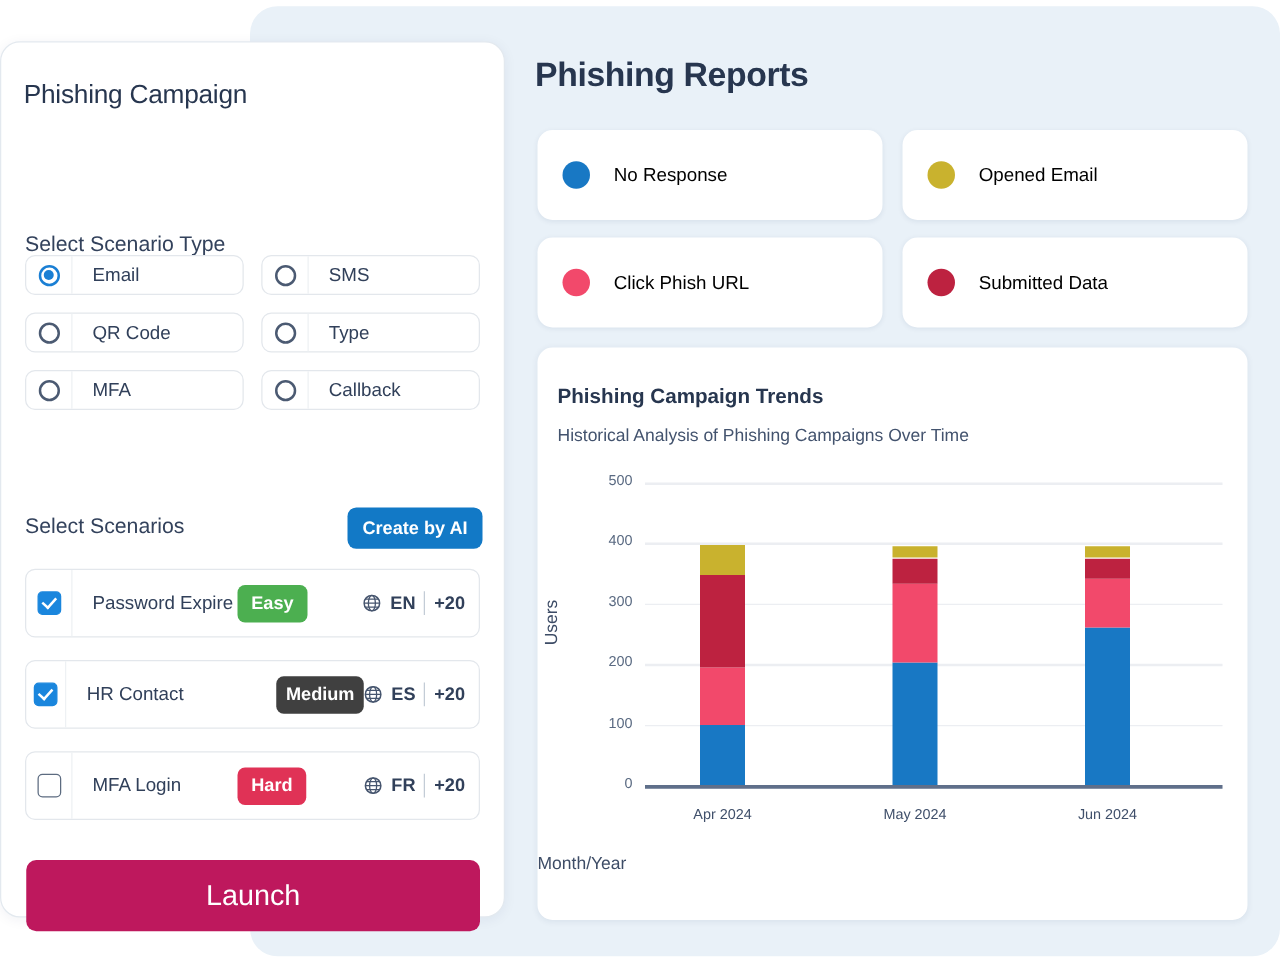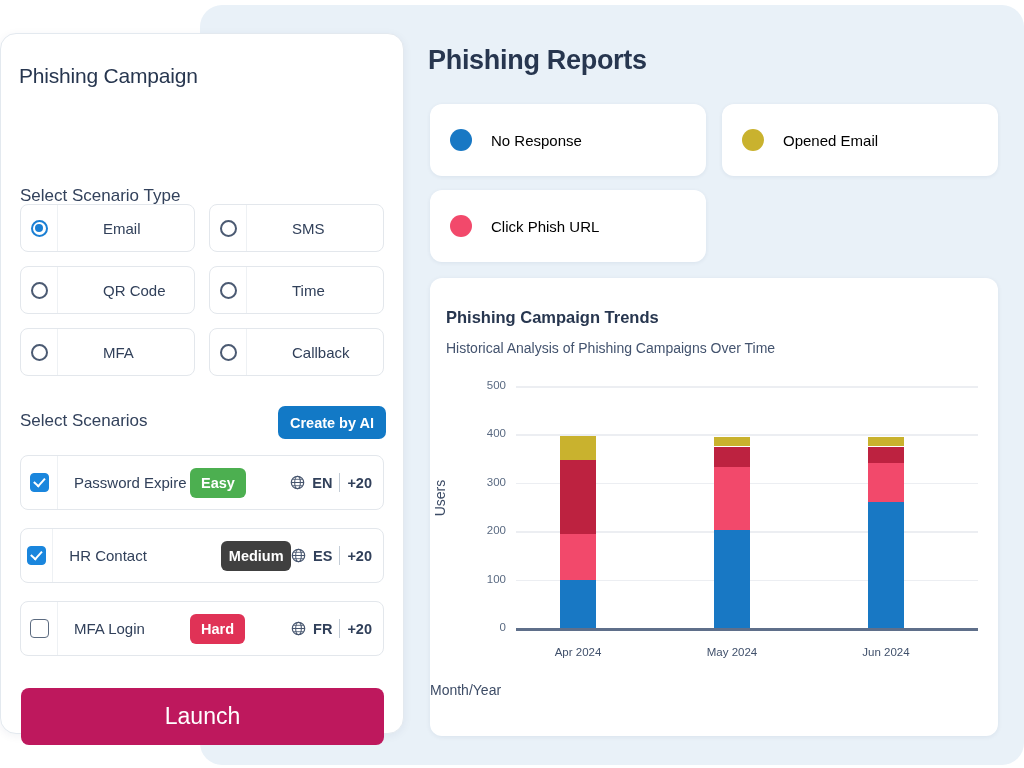--- a/index.html
+++ b/index.html
@@ -41,26 +41,25 @@
 
   .type-grid {
     position: absolute; left: 19px; top: 170px;
     width: 364px;
     display: grid;
     grid-template-columns: 175px 175px;
     column-gap: 14px;
     row-gap: 14px;
   }
   .type-opt {
-    height: 48px;
+    height: 32px;
     border: 1px solid #e3e7ec;
     border-radius: 8px;
     display: flex; align-items: center;
     background: #fff;
-    gap: 29px;
   }
   .radio-cell {
     width: 37px; height: 100%;
     display: flex; align-items: center; justify-content: center;
     border-right: 1px solid #eef1f4;
   }
   .radio {
     width: 17px; height: 17px; border-radius: 50%;
     border: 2px solid #4b5a72;
     display: flex; align-items: center; justify-content: center;
@@ -225,21 +224,21 @@
         <div class="type-opt">
           <div class="radio-cell">
             <span class="radio"></span>
           </div>
           <span class="type-text">QR Code</span>
         </div>
         <div class="type-opt">
           <div class="radio-cell">
             <span class="radio"></span>
           </div>
-          <span class="type-text">Time</span>
+          <span class="type-text">Type</span>
         </div>
         <div class="type-opt">
           <div class="radio-cell">
             <span class="radio"></span>
           </div>
           <span class="type-text">MFA</span>
         </div>
         <div class="type-opt">
           <div class="radio-cell">
             <span class="radio"></span>
@@ -322,20 +321,24 @@
         <span class="legend-dot" style="background: rgb(24, 120, 196);"></span>
         <span class="legend-text">No Response</span>
       </div>
       <div class="legend-card">
         <span class="legend-dot" style="background: rgb(201, 178, 46);"></span>
         <span class="legend-text">Opened Email</span>
       </div>
       <div class="legend-card">
         <span class="legend-dot" style="background: rgb(242, 73, 107);"></span>
         <span class="legend-text">Click Phish URL</span>
+      </div>
+      <div class="legend-card">
+        <span class="legend-dot" style="background: rgb(189, 34, 64);"></span>
+        <span class="legend-text">Submitted Data</span>
       </div>
     </div>
 
   <div class="chart-card">
     <div class="ch-title">Phishing Campaign Trends</div>
     <div class="ch-sub">Historical Analysis of Phishing Campaigns Over Time</div>
     <div class="plot" id="plot">
       <div class="ylabel">Users</div>
       <div class="xlabel">Month/Year</div>
     <div class="axisline" style="left: 86px; top: 350px; width: 462px;"></div>

